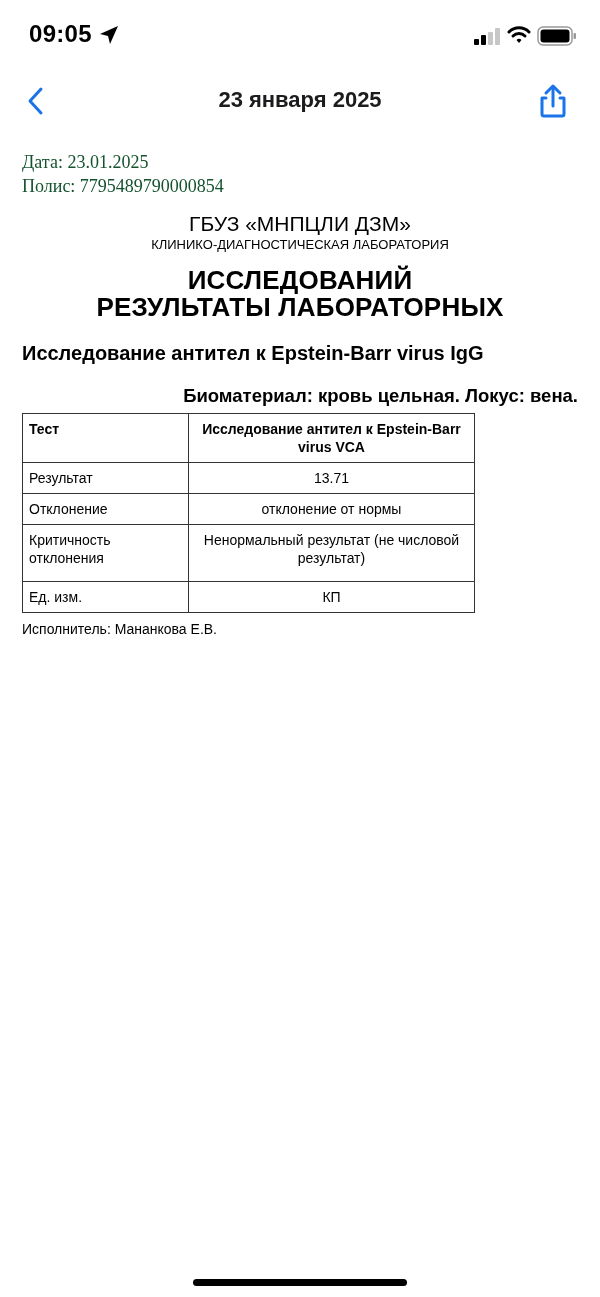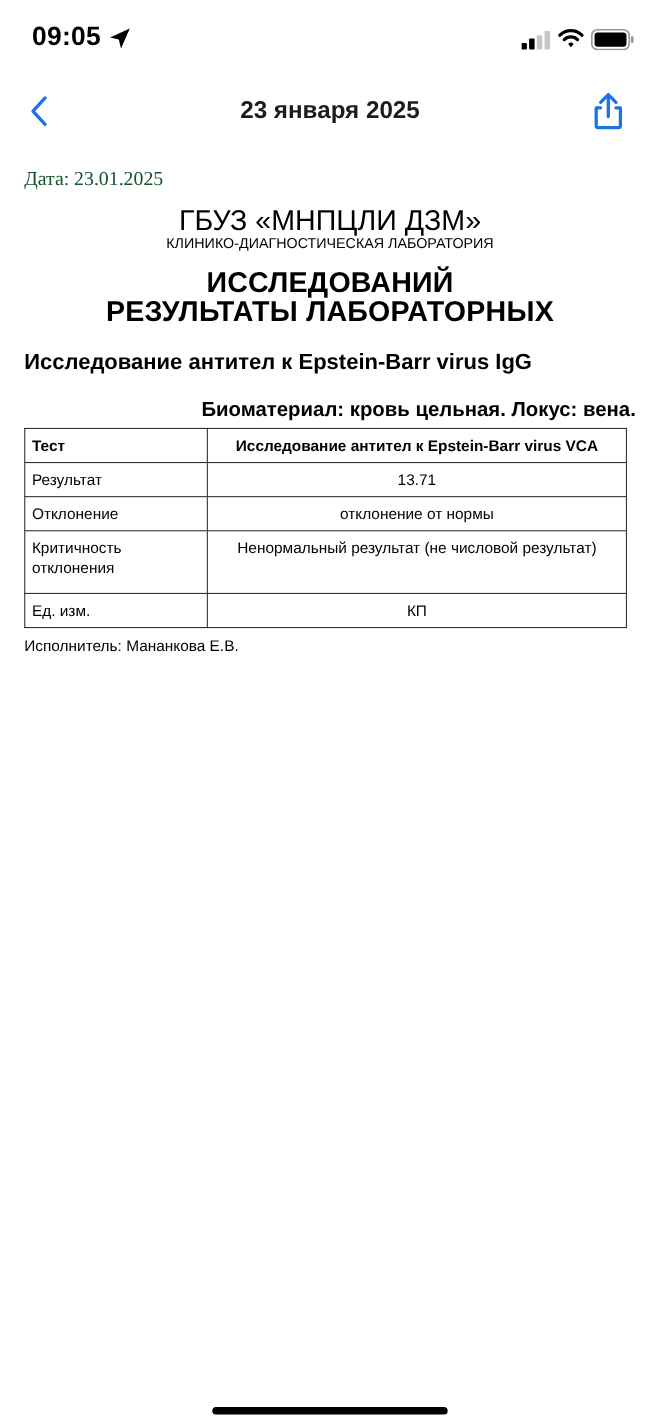--- a/index.html
+++ b/index.html
@@ -13,27 +13,27 @@
   .wifi-icon { position: absolute; left: 507px; top: 25px; width: 24px; height: 20px; }
   .battery-icon { position: absolute; left: 537px; top: 26px; width: 40px; height: 20px; }
 
   .nav-bar { position: absolute; top: 78px; left: 0; width: 600px; height: 46px; }
   .back-button { position: absolute; left: 22px; top: 6px; width: 30px; height: 34px; cursor: pointer; }
   .nav-title { position: absolute; left: 0; right: 0; top: 9px; text-align: center; font-size: 22px; font-weight: 700; color: #1c1c1e; }
   .share-button { position: absolute; left: 536px; top: 4px; width: 34px; height: 38px; cursor: pointer; }
 
   .doc { position: absolute; top: 150px; left: 22px; width: 556px; }
   .meta-line { font-family: "Liberation Serif", serif; font-size: 18px; line-height: 24px; color: #14532d; }
-  .org-name { margin-top: 13px; text-align: center; font-size: 26px; line-height: 26px; }
+  .org-name { margin-top: 13px; text-align: center; font-size: 21px; line-height: 26px; }
   .org-sub { text-align: center; font-size: 13px; line-height: 16px; margin-top: 0px; }
   .doc-title { margin-top: 14px; text-align: center; font-size: 26px; line-height: 27px; font-weight: 700; letter-spacing: 0.2px; }
   .study-title { margin-top: 20px; font-size: 20px; font-weight: 700; line-height: 24px; }
   .biomaterial { margin-top: 19px; font-size: 18.5px; font-weight: 700; line-height: 24px; text-align: right; }
 
-  table.results { margin-top: 5px; width: 548px; border-collapse: collapse; font-size: 14px; }
+  table.results { margin-top: 5px; width: 453px; border-collapse: collapse; font-size: 14px; }
   table.results td, table.results th { border: 1.5px solid #333; padding: 6px 6px; vertical-align: top; line-height: 18px; }
   table.results th { font-weight: 700; text-align: left; }
   table.results th.c2 { text-align: center; }
   table.results td.c1 { width: 166px; }
   table.results td.c2 { text-align: center; }
   table.results tr.tall td { padding-bottom: 14px; }
   .performer { margin-top: 7px; font-size: 14px; line-height: 18px; }
 
   .home-indicator { position: absolute; left: 193px; top: 1279px; width: 214px; height: 7px; border-radius: 4px; background: #000; }
 </style>
@@ -74,20 +74,21 @@
     <svg width="34" height="38" viewBox="0 0 34 38">
       <path d="M17 5 L17 24" stroke="#1a73e8" stroke-width="3" stroke-linecap="round"></path>
       <path d="M10 11 L17 4 L24 11" stroke="#1a73e8" stroke-width="3" fill="none" stroke-linecap="round" stroke-linejoin="round"></path>
       <path d="M10 16 L6 16 L6 32 Q6 34 8 34 L26 34 Q28 34 28 32 L28 16 L24 16" stroke="#1a73e8" stroke-width="3" fill="none" stroke-linecap="round" stroke-linejoin="round"></path>
     </svg>
   </div>
 </div>
 
 <div class="doc">
   <div class="meta-line">Дата: 23.01.2025</div>
+  <div class="meta-line">Полис: 7795489790000854</div>
   <div class="org-name">ГБУЗ «МНПЦЛИ ДЗМ»</div>
   <div class="org-sub">КЛИНИКО-ДИАГНОСТИЧЕСКАЯ ЛАБОРАТОРИЯ</div>
   <div class="doc-title">
     <div>ИССЛЕДОВАНИЙ</div>
     <div>РЕЗУЛЬТАТЫ ЛАБОРАТОРНЫХ</div>
   </div>
   <div class="study-title">Исследование антител к Epstein-Barr virus IgG</div>
   <div class="biomaterial">Биоматериал: кровь цельная. Локус: вена.</div>
 
   <table class="results">

